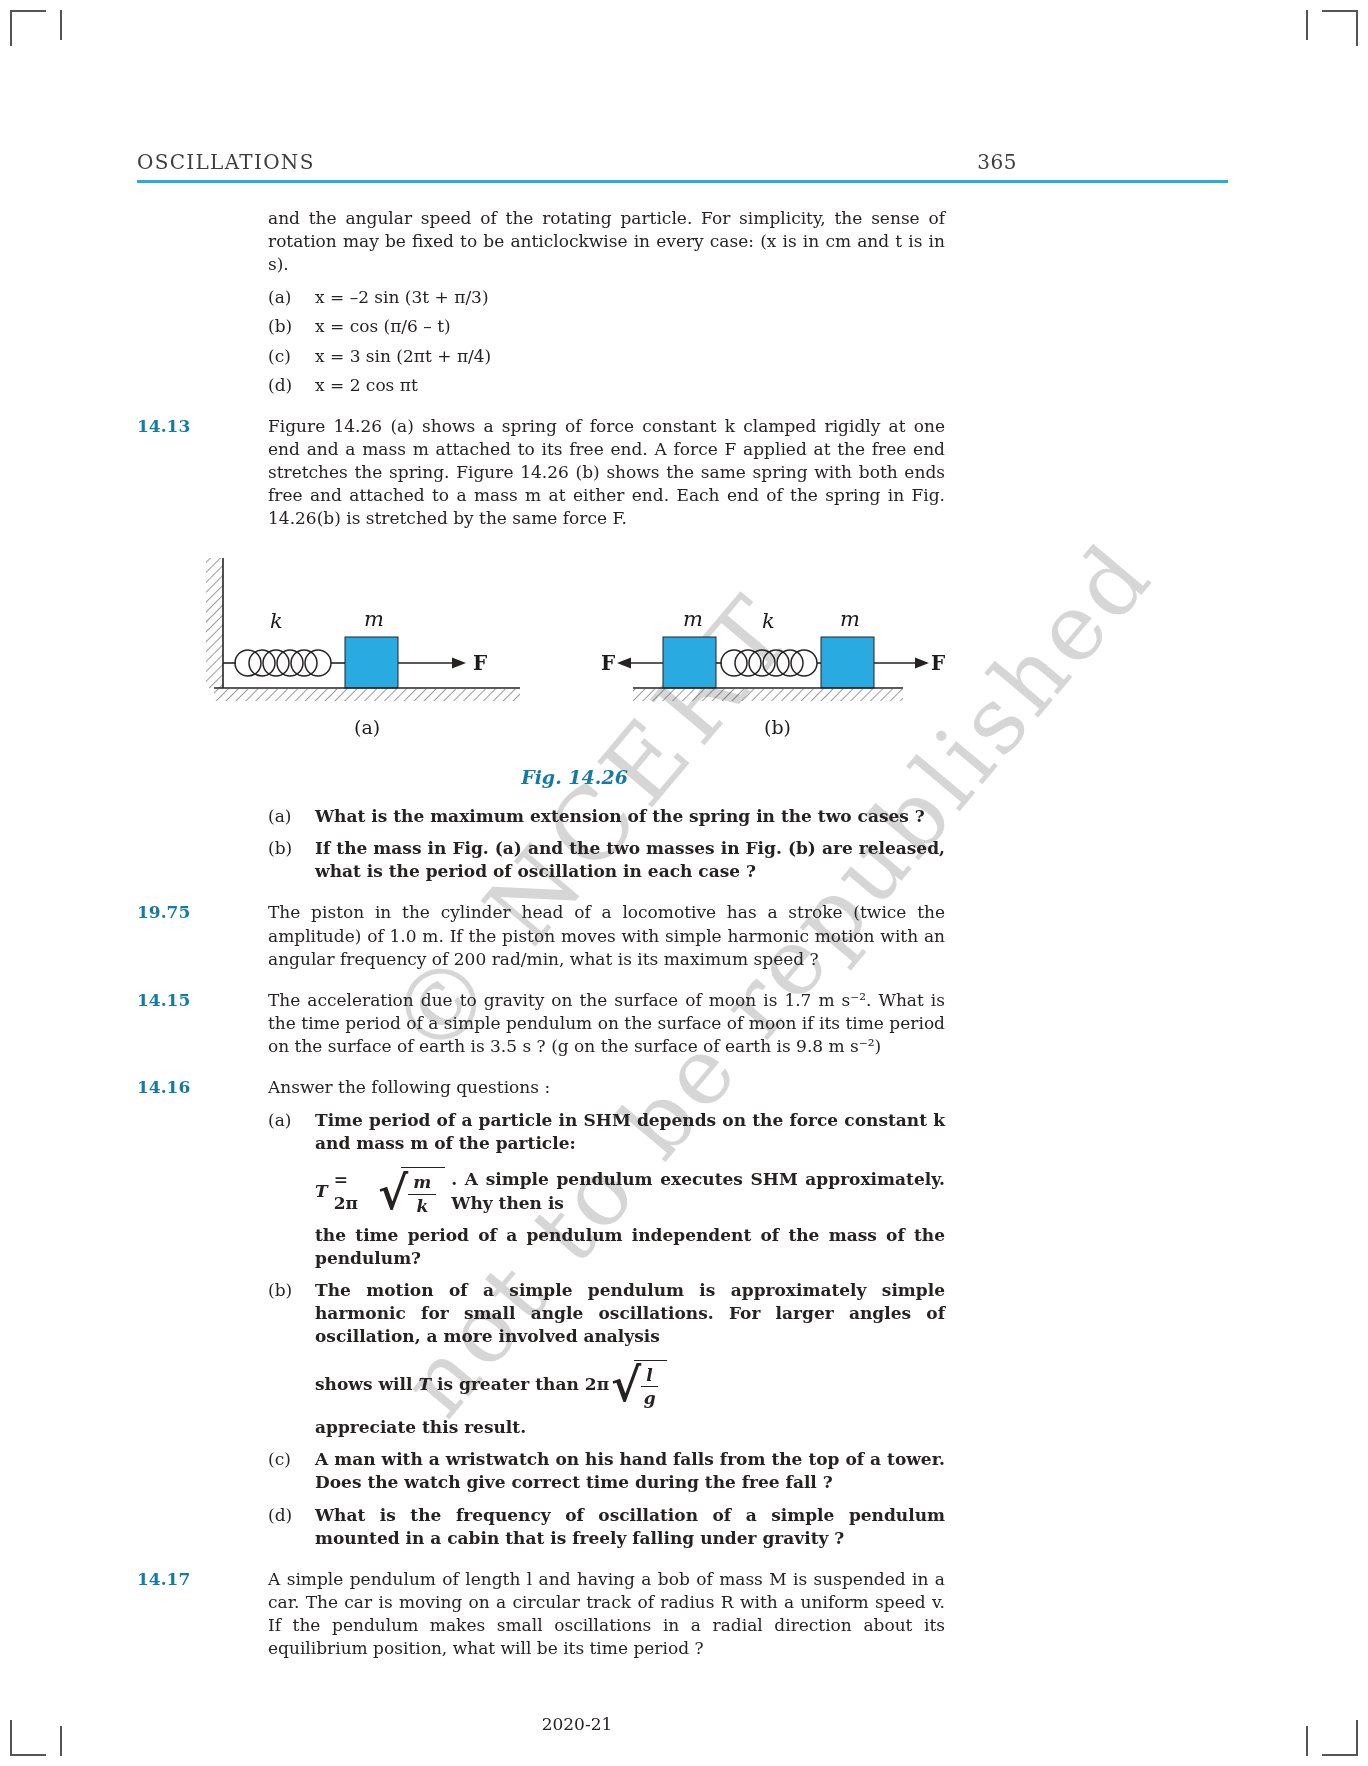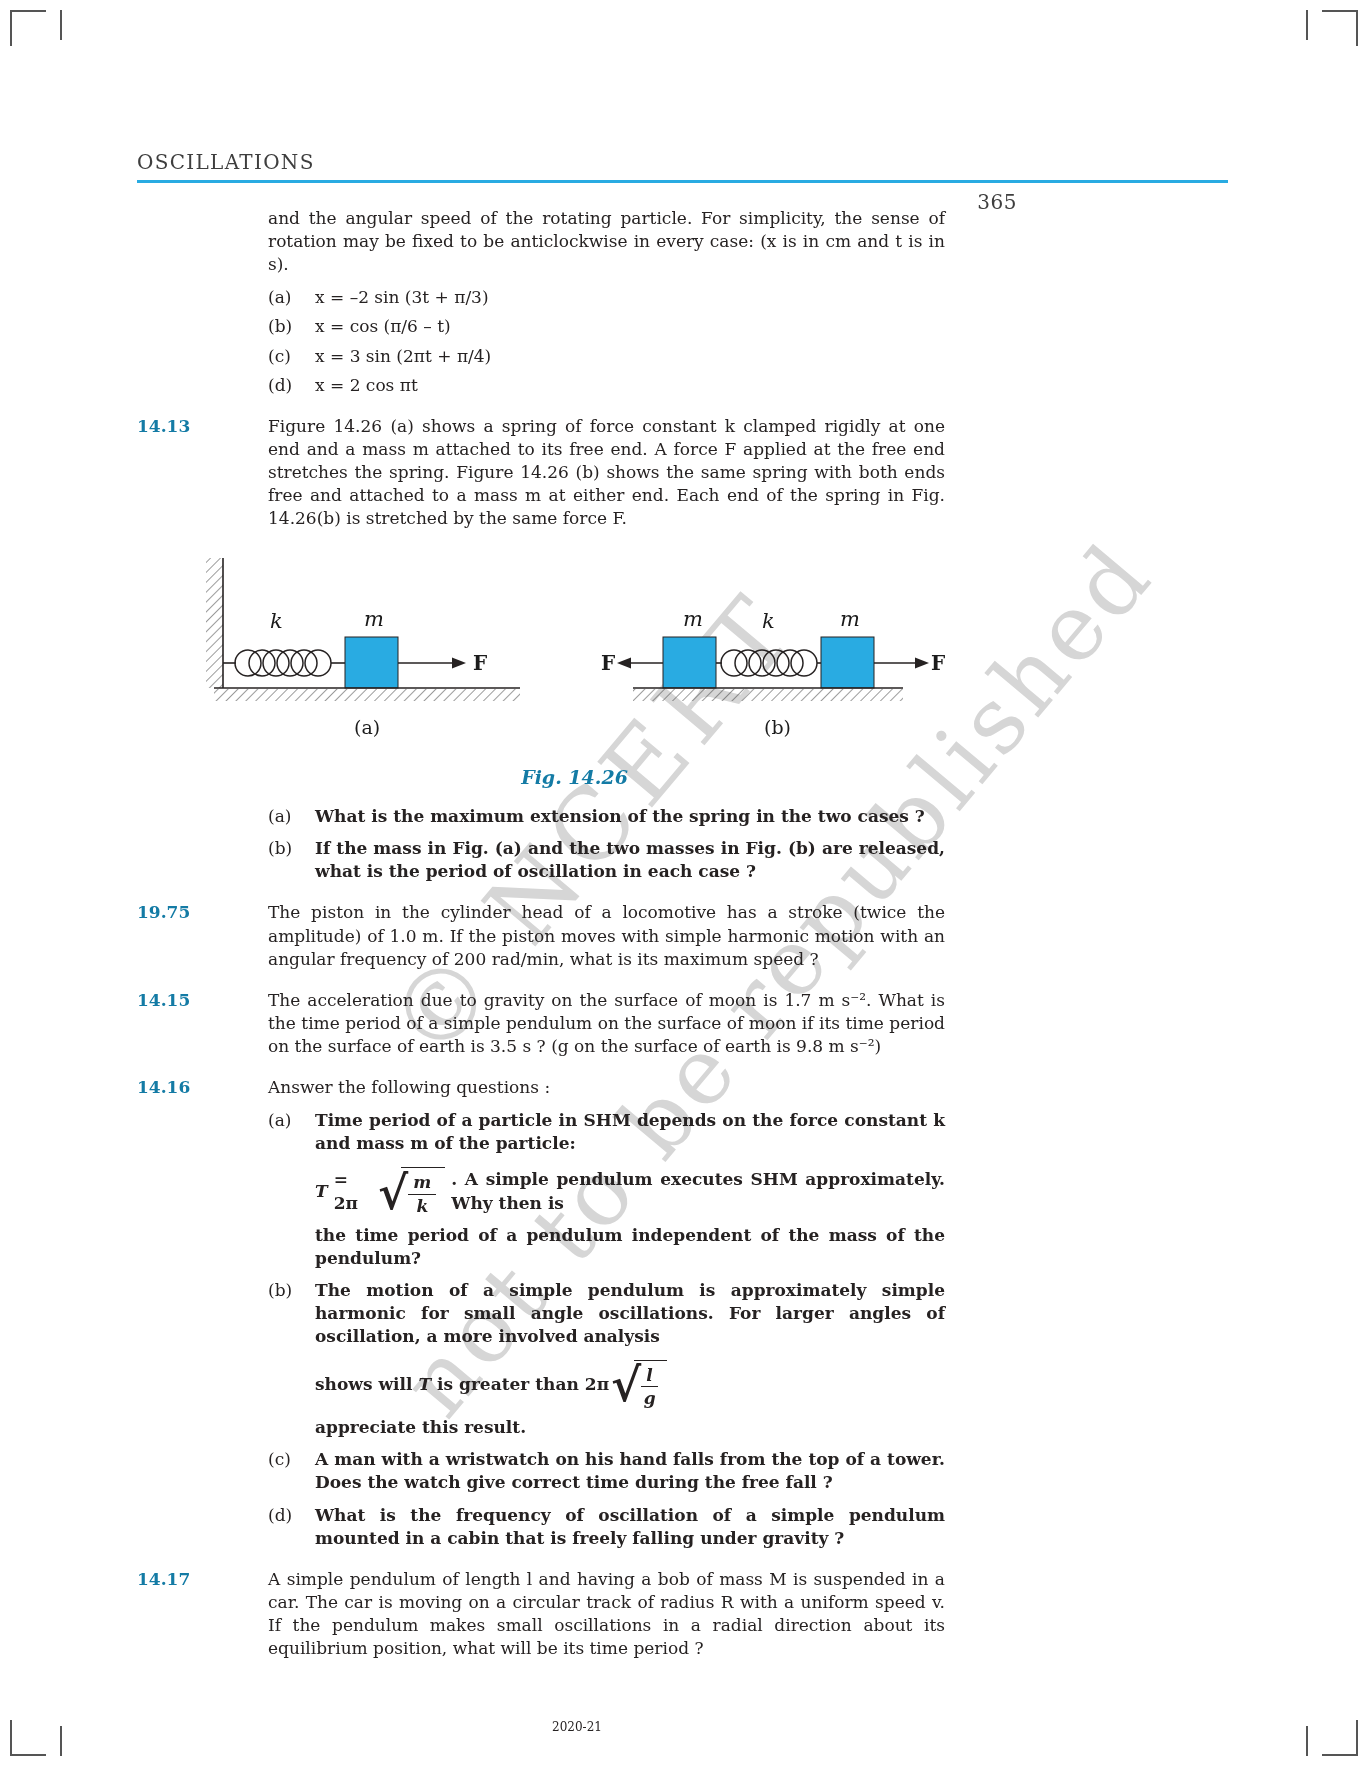--- a/index.html
+++ b/index.html
@@ -21,21 +21,21 @@
   
   .mark { position:absolute; width:36px; height:36px; z-index:2; }
   .mark.tl { left:10px; top:10px; border-left:2px solid #555; border-top:2px solid #555; }
   .mark.tr { right:10px; top:10px; border-right:2px solid #555; border-top:2px solid #555; }
   .mark.bl { left:10px; bottom:10px; border-left:2px solid #555; border-bottom:2px solid #555; }
   .mark.br { right:10px; bottom:10px; border-right:2px solid #555; border-bottom:2px solid #555; }
   .tick { position:absolute; background:#555; z-index:2; }
   
   .content { position:absolute; left:137px; top:150px; width:880px; z-index:1; }
   .hdr { position:relative; width:1091px; font-size:20px; letter-spacing:1.3px; color:#3e3e3e; height:22px; }
-  .hdr .pageno { position:absolute; left:820px; top:0; width:60px; text-align:right; letter-spacing:0.5px;margin-top:40px; }
+  .hdr .pageno { position:absolute; left:820px; top:0; width:60px; text-align:right; letter-spacing:0.5px; }
   .rule { width:1091px; height:3px; background:var(--color-accent,#29abe2); margin-top:8px; margin-bottom:24px; }
   
   .bodycol { width:808px; font-size:17px; line-height:1.36; }
   .lead-para { margin-left:131px; text-align:justify; }
   .opts { margin-left:131px; margin-top:10px; }
   .opt { display:flex; margin:6px 0; }
   .opt .olabel { width:47px; flex:none; }
   .problem { display:flex; margin-top:18px; }
   .problem .pnum { width:131px; flex:none; padding-left:0; font-weight:bold; color:var(--color-number,#147ba5); }
   .problem .pbody { flex:1; text-align:justify; }
@@ -60,21 +60,21 @@
   .eqline { display:flex; align-items:center; margin:12px 0 8px; flex-wrap:nowrap; }
   .eqline .sp { margin-right:6px; }
   .var { font-style:italic; }
   .sqrt { display:inline-flex; align-items:center; margin:0 6px 0 2px; }
   .sqrt .rad { font-size:46px; line-height:1; font-style:normal; transform:translateY(1px); }
   .sqrt .radicand { border-top:1.7px solid var(--color-ink,#262222); margin-left:-7px; padding:3px 9px 0 7px; }
   .frac { display:inline-flex; flex-direction:column; align-items:center; font-style:italic; font-size:17px; line-height:1.18; }
   .frac .num { border-bottom:1.4px solid var(--color-ink,#262222); padding:0 5px 1px; }
   .frac .den { padding-top:1px; }
   
-  .footer { position:absolute; left:137px; bottom:32px; width:880px; text-align:center; font-size:12px; z-index:1; }
+  .footer { position:absolute; left:137px; bottom:32px; width:880px; text-align:center; font-size:17px; z-index:1; }
 </style>
 </head>
 <body>
 
 <div class="page">
 
   <div class="mark tl"></div>
   <div class="mark tr"></div>
   <div class="mark bl"></div>
   <div class="mark br"></div>

